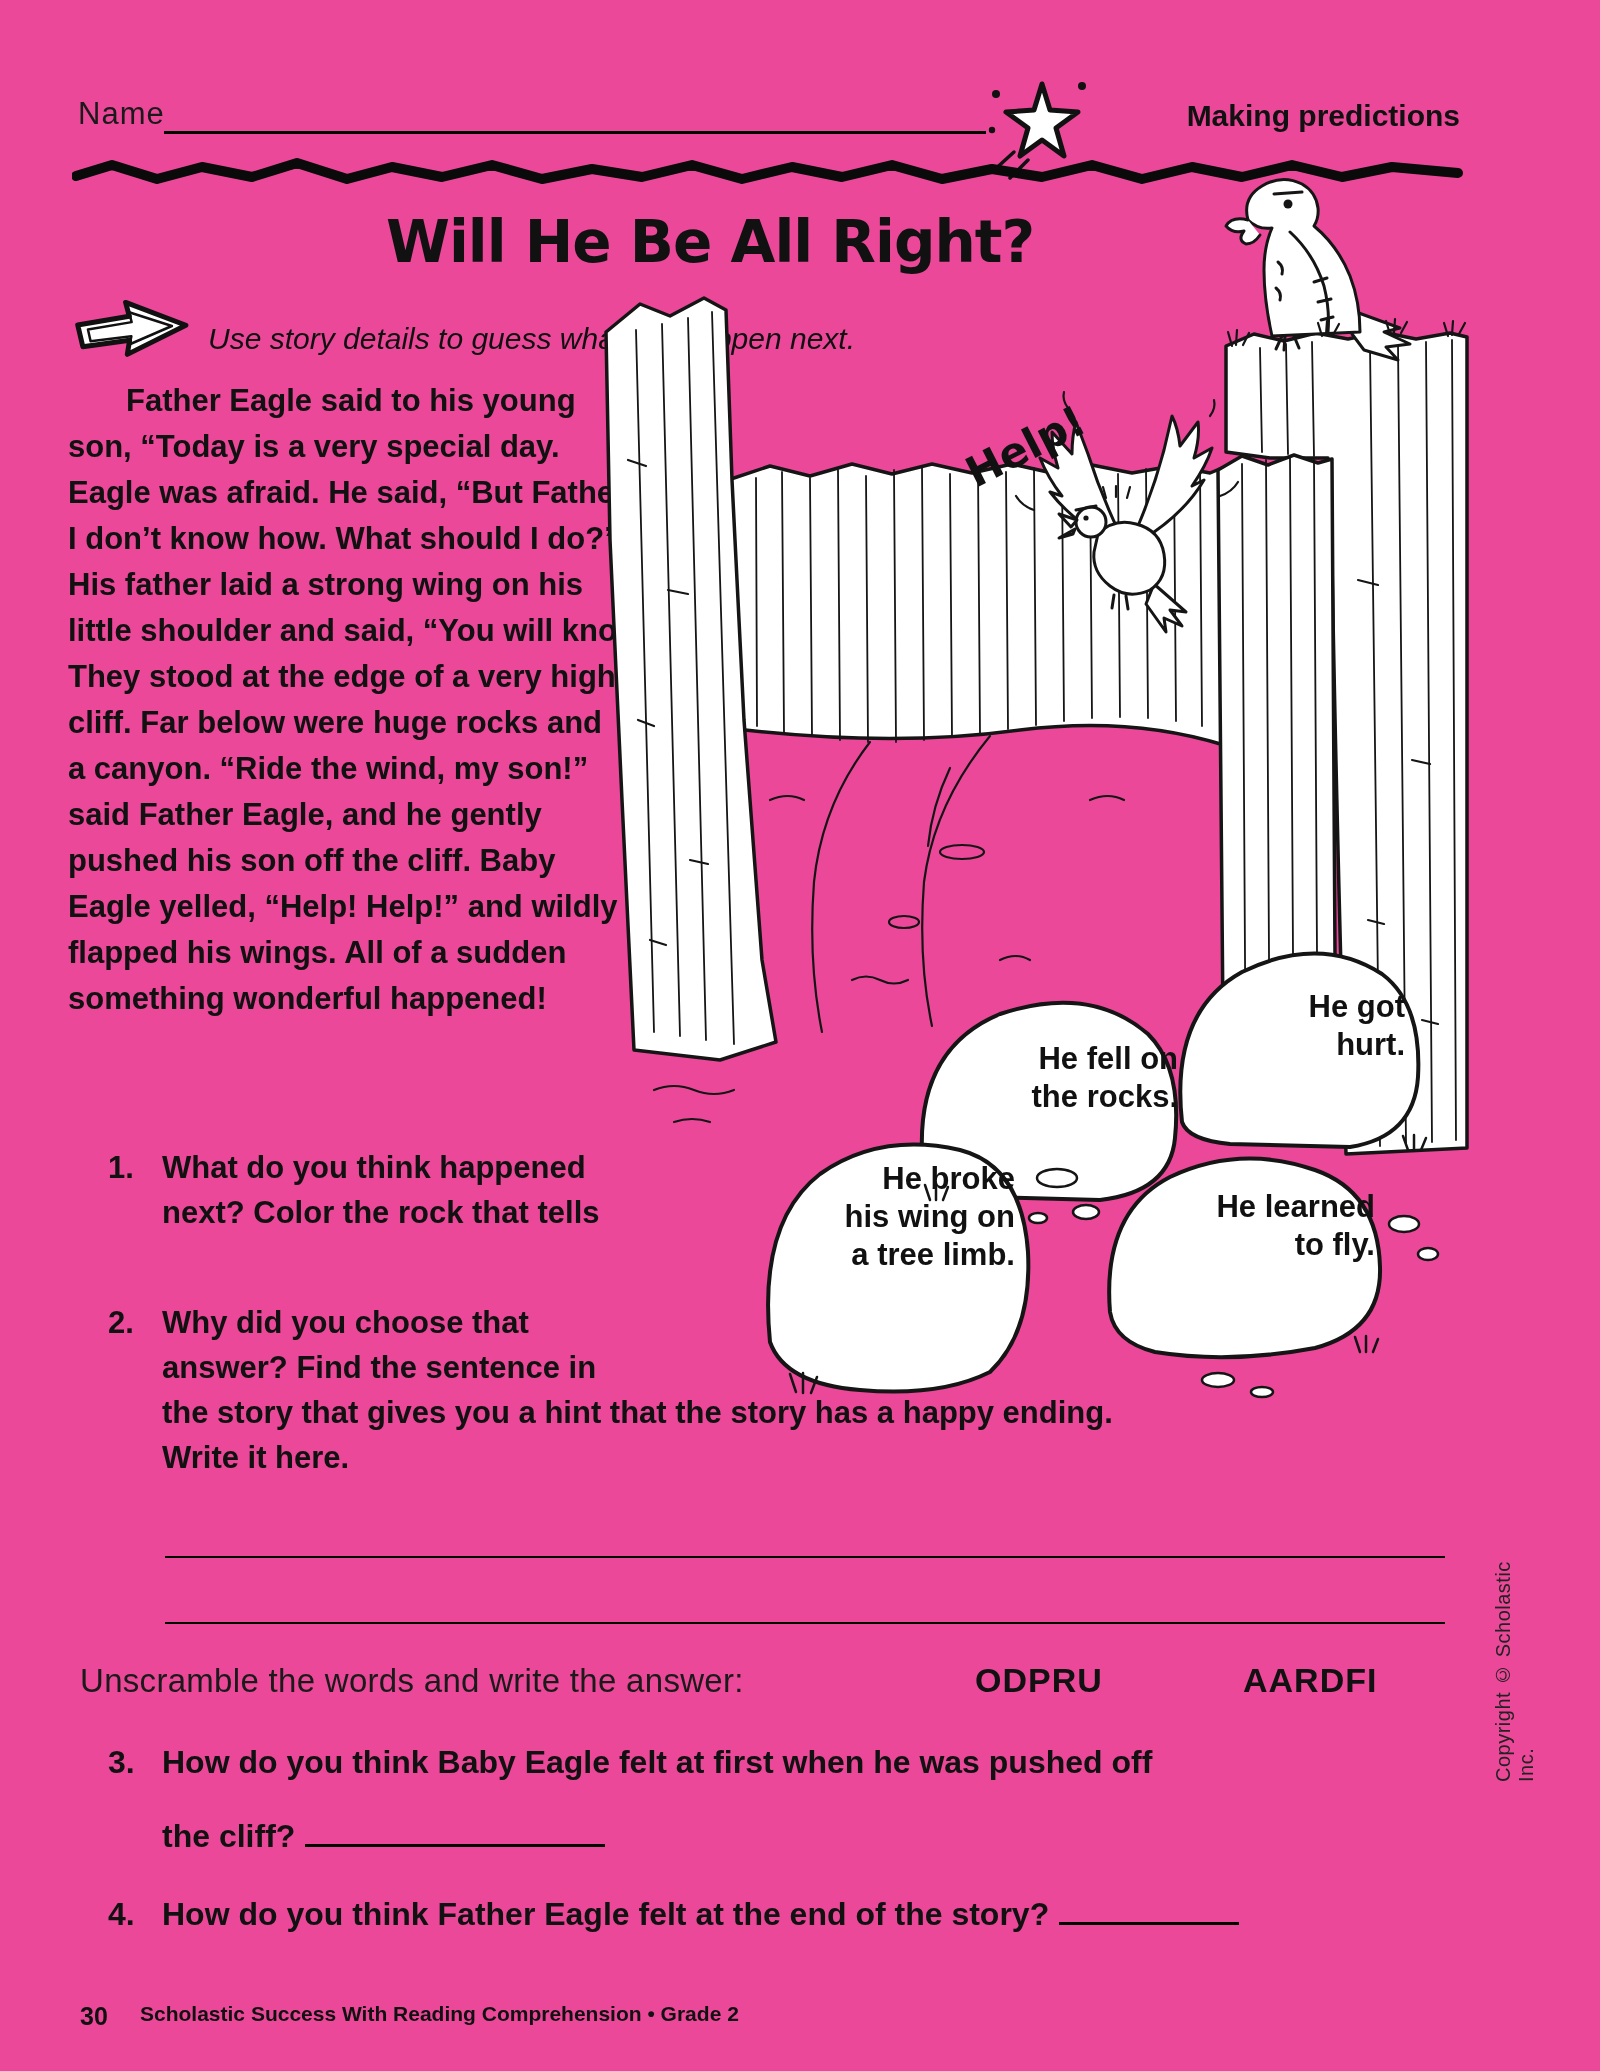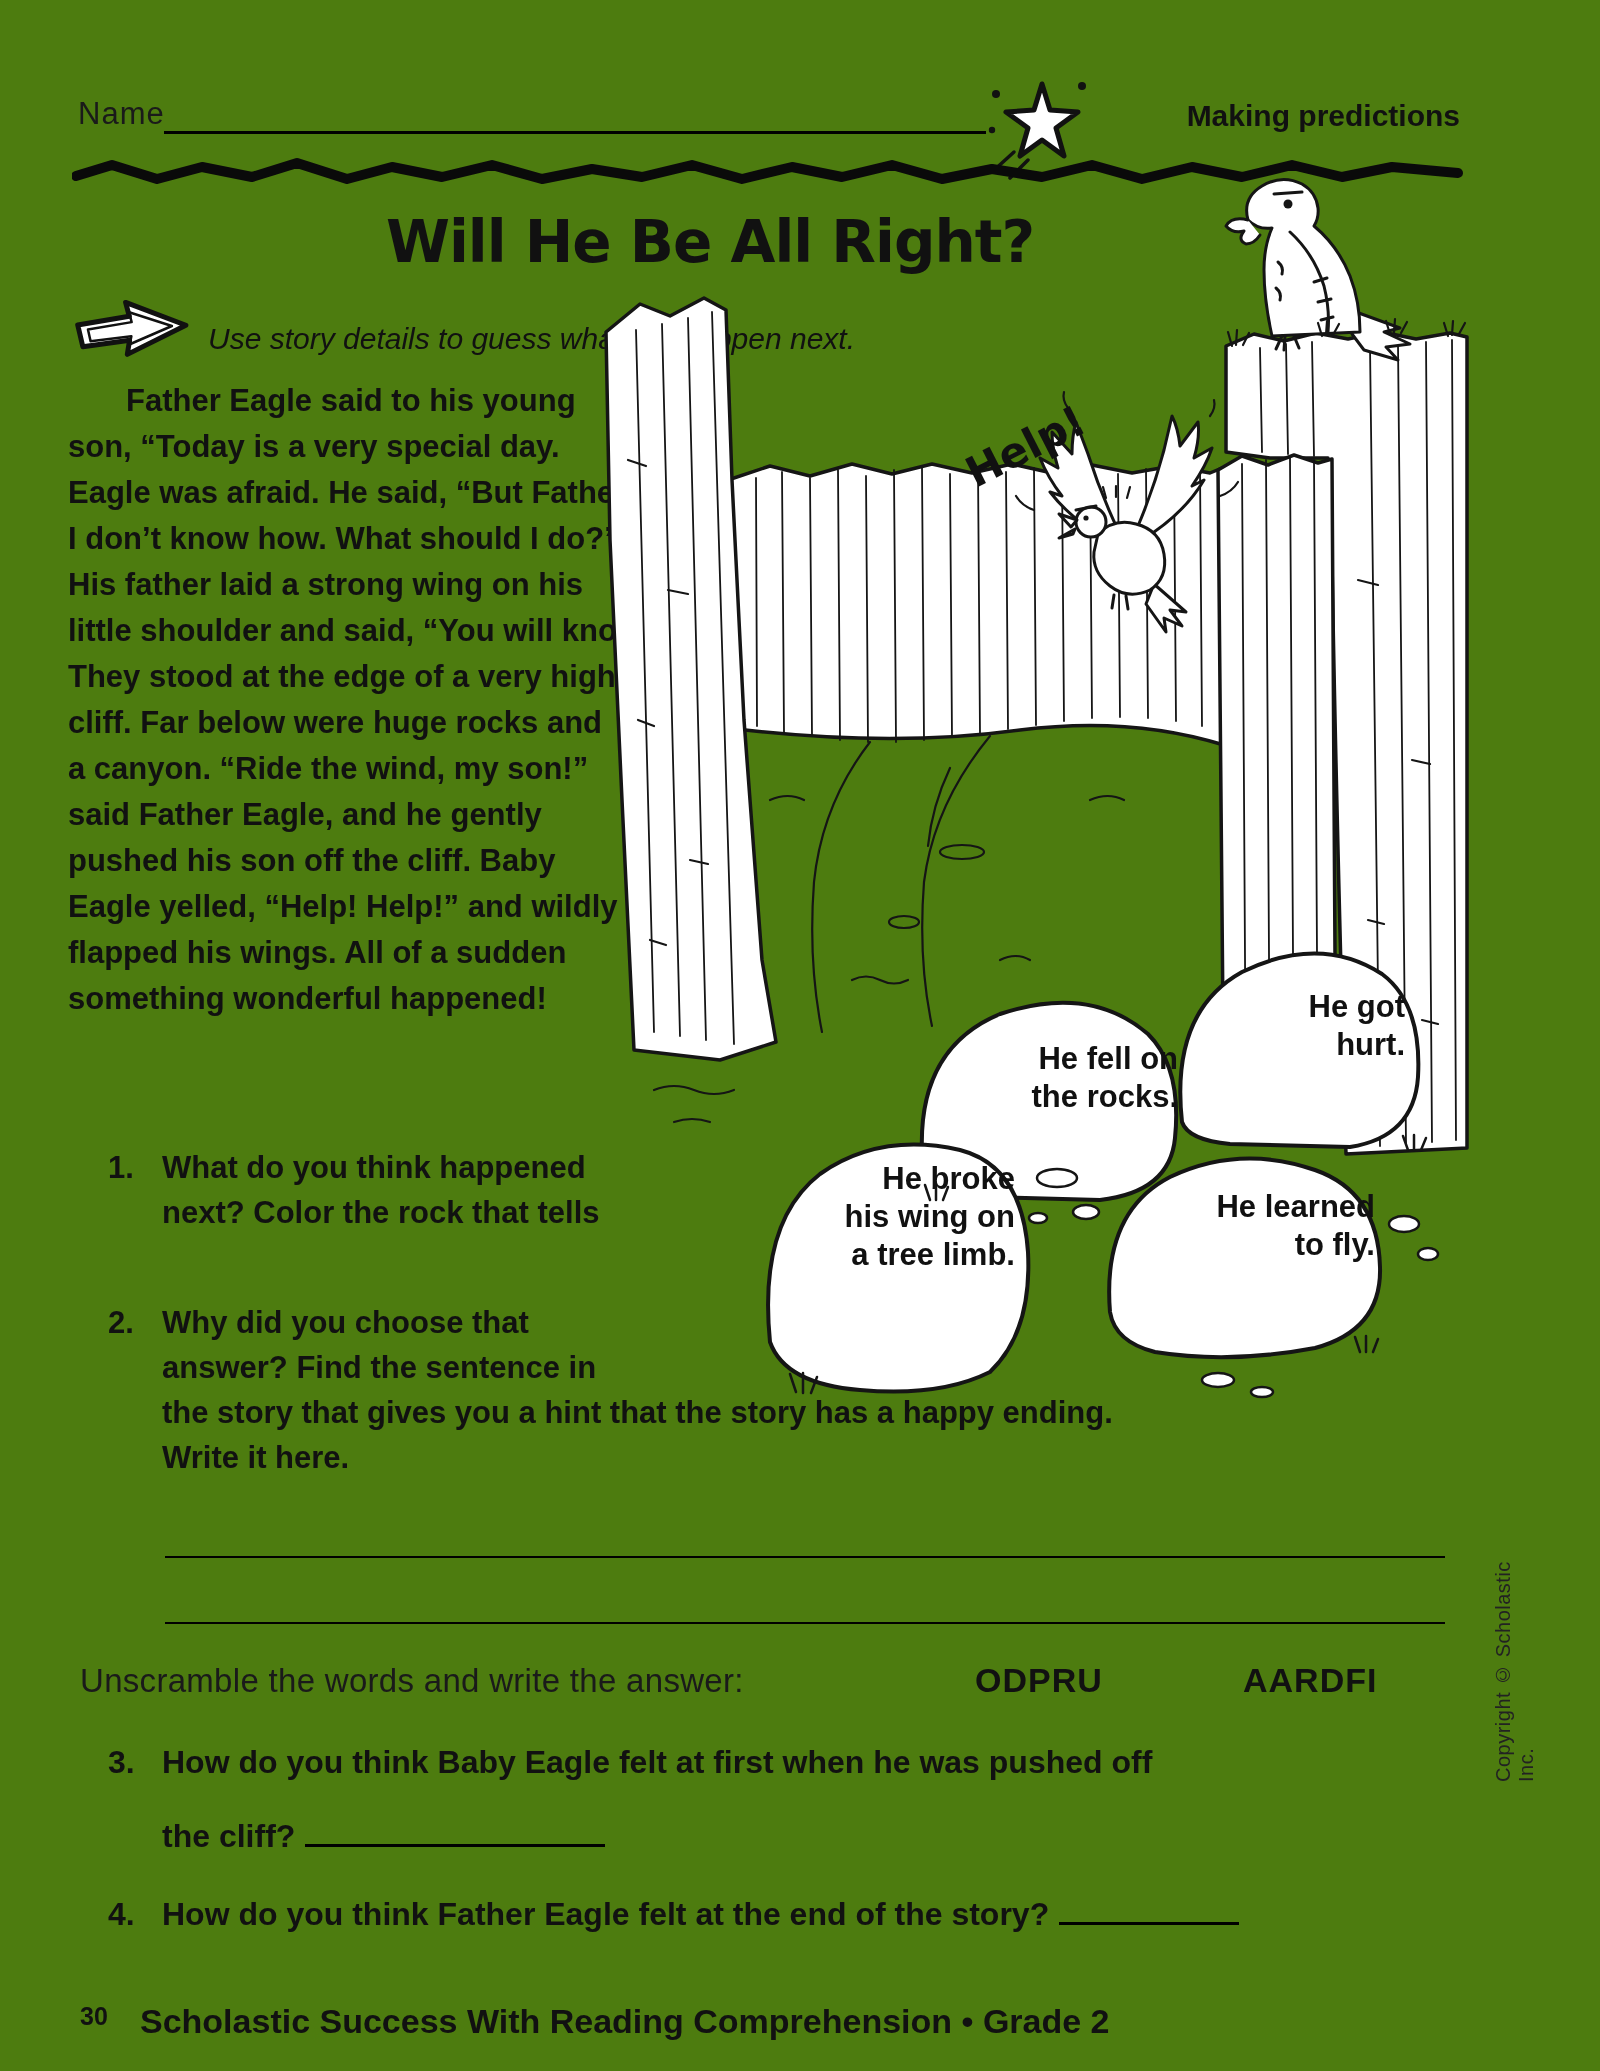--- a/index.html
+++ b/index.html
@@ -1,16 +1,16 @@
 <!DOCTYPE html>
 <html><head>
 <meta charset="utf-8">
 <style>
   html,body{margin:0;padding:0;background:#e8e8e8;}
-  .page{position:relative;width:1600px;height:2071px;background:#4d7c0f;margin:0 auto;
+  .page{position:relative;width:1600px;height:2071px;background:#ec4899;margin:0 auto;
         font-family:"Liberation Sans",sans-serif;color:#111;overflow:hidden;}
   .abs{position:absolute;}
   .name-label{font-size:31px;letter-spacing:1px;color:#1a1a1a;}
   .name-line{border-bottom:3px solid #000;height:32px;}
   .topic{font-size:30px;font-weight:700;text-align:right;}
   .title{font-family:"DejaVu Sans",sans-serif;font-size:58px;font-weight:800;
          letter-spacing:-1px;text-align:center;}
   .subtitle{font-size:30px;font-style:italic;font-weight:500;white-space:nowrap;}
   .story-line{font-size:31px;line-height:46px;font-weight:700;white-space:nowrap;}
   .indent{padding-left:58px;}
@@ -20,21 +20,21 @@
   .q-big .q-line,.q-big .qnum{font-size:32px;}
   .answer-line{height:2px;background:#000;}
   .blank{display:inline-block;border-bottom:3px solid #000;height:30px;vertical-align:baseline;margin-left:10px;}
   .unscramble-label{font-size:33px;letter-spacing:.3px;color:#1a1a1a;white-space:nowrap;}
   .unscramble-word{font-size:34px;font-weight:700;letter-spacing:1px;}
   .rock-label{position:absolute;font-size:31px;line-height:38px;font-weight:700;
               text-align:right;white-space:pre-line;}
   .help-text{position:absolute;font-family:"DejaVu Sans",sans-serif;font-size:42px;font-weight:700;
              transform:rotate(-27deg);white-space:nowrap;}
   .footer-num{font-size:25px;font-weight:700;}
-  .footer-title{font-size:34px;font-weight:700;white-space:nowrap;}
+  .footer-title{font-size:21px;font-weight:700;white-space:nowrap;}
   .copyright{writing-mode:vertical-rl;transform:rotate(180deg);font-size:20px;color:#222;
              letter-spacing:.5px;}
 </style>
 </head>
 <body>
 
 <div class="page">
 
   <div class="abs name-label" style="left:78px;top:96px;">Name</div>
   <div class="abs name-line" style="left:164px;top:99px;width:822px;"></div>

